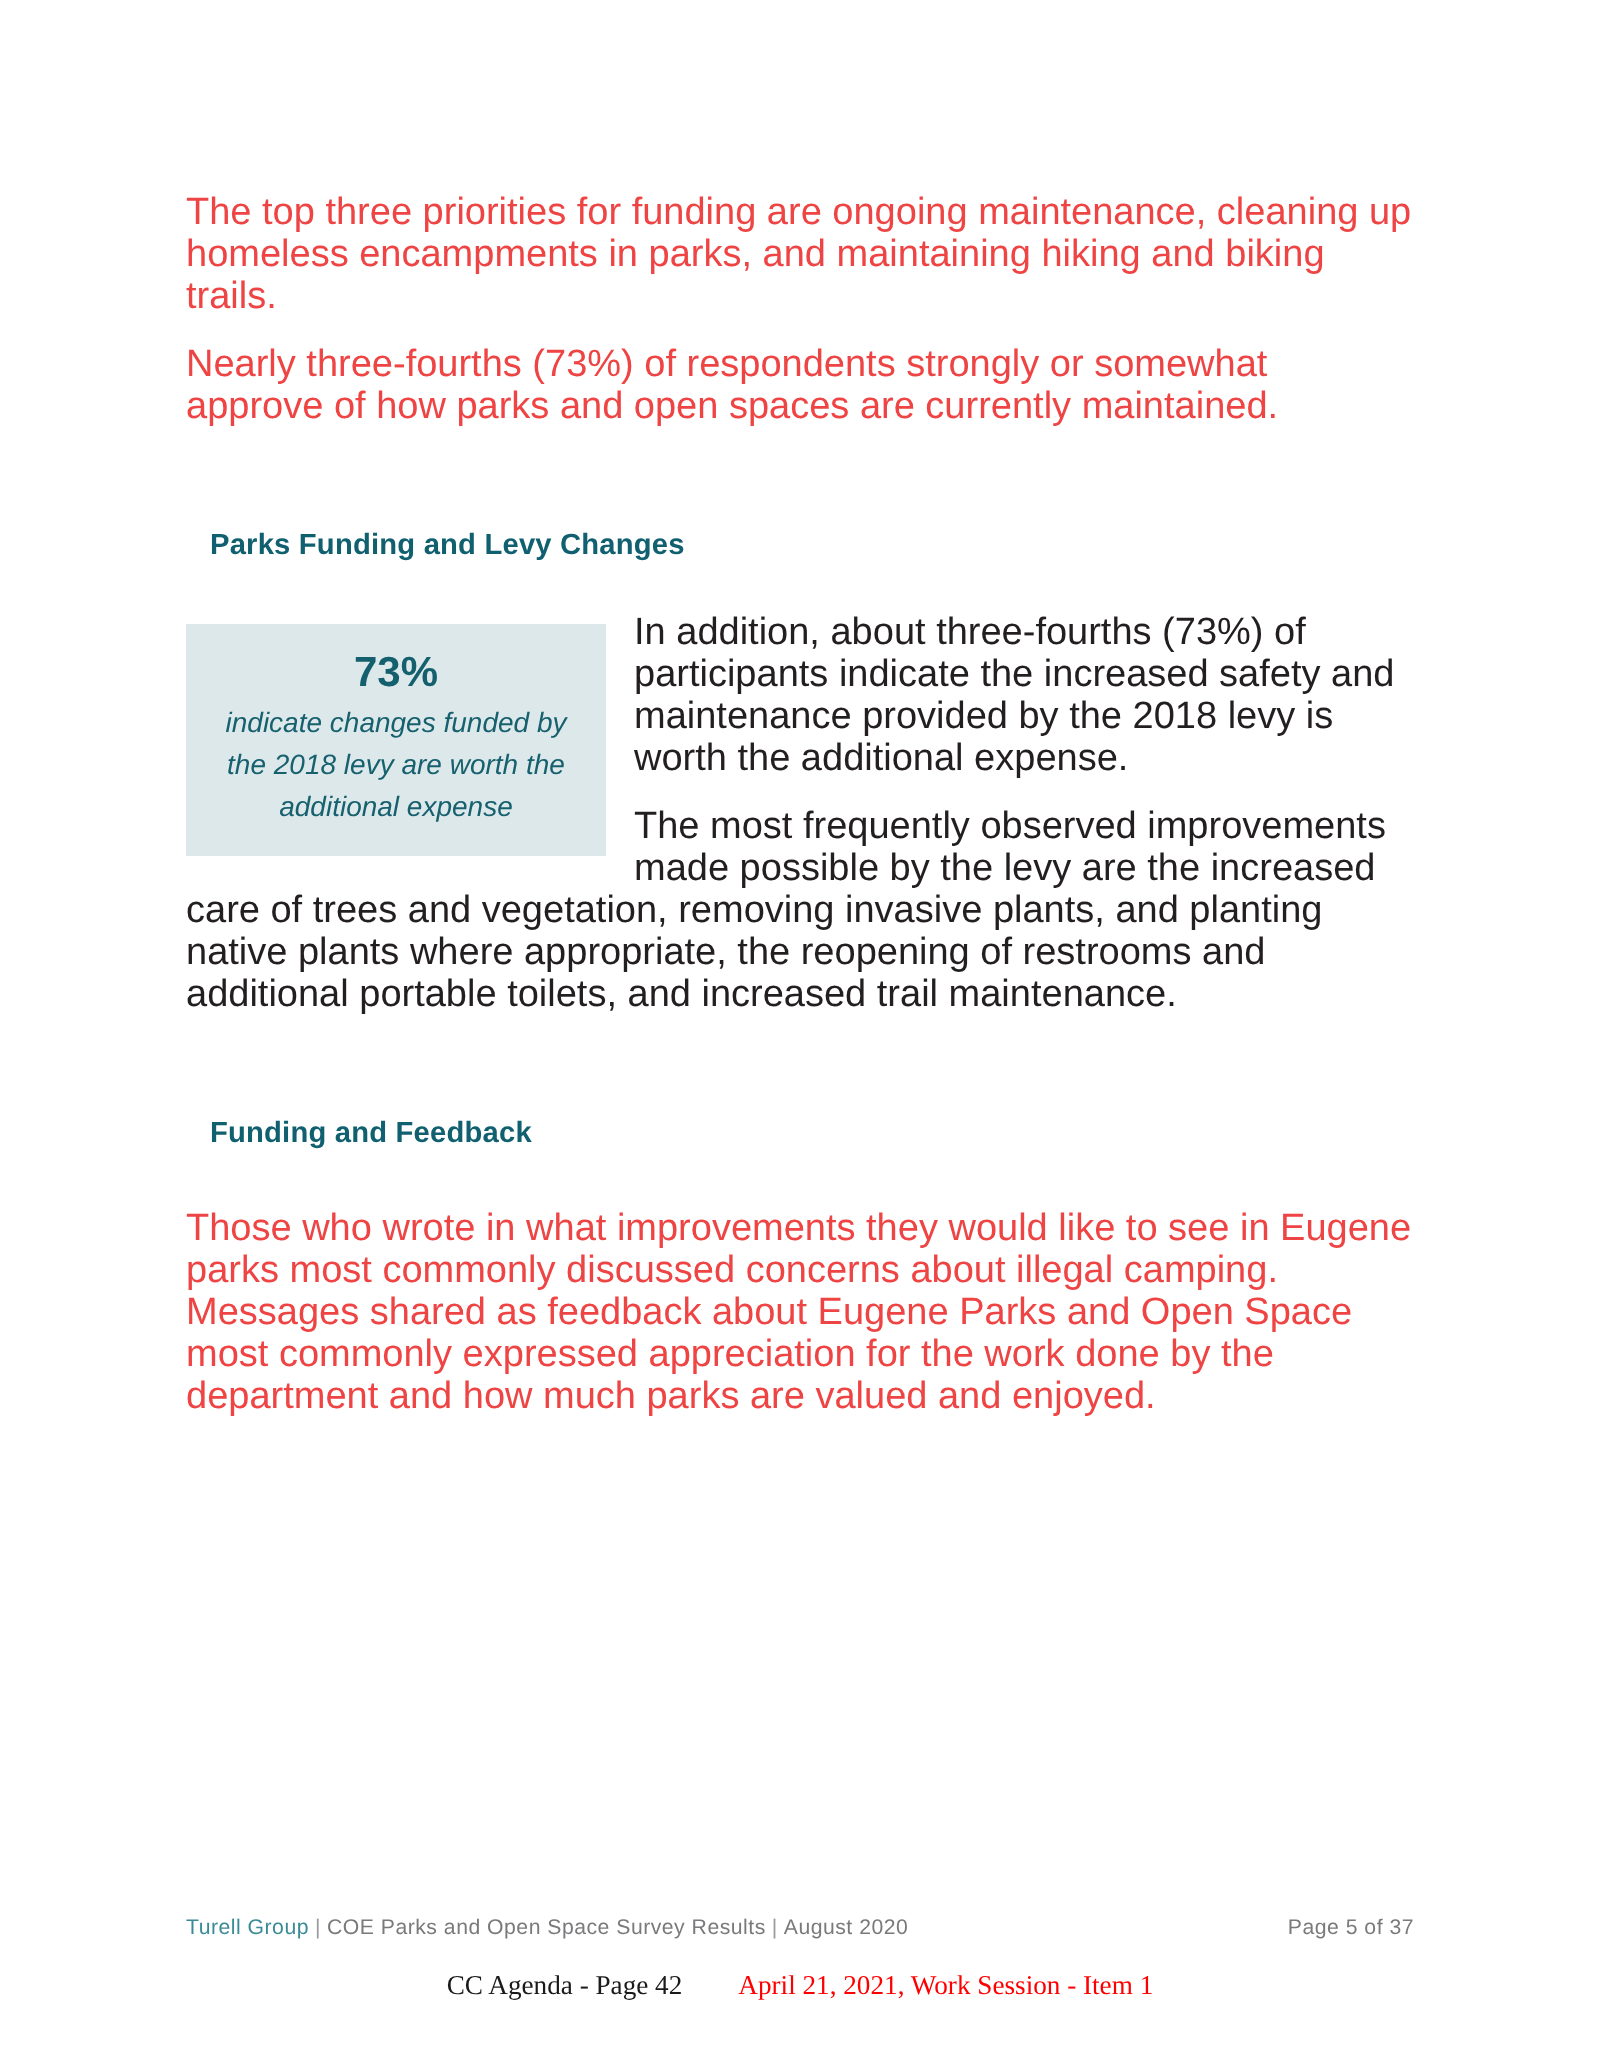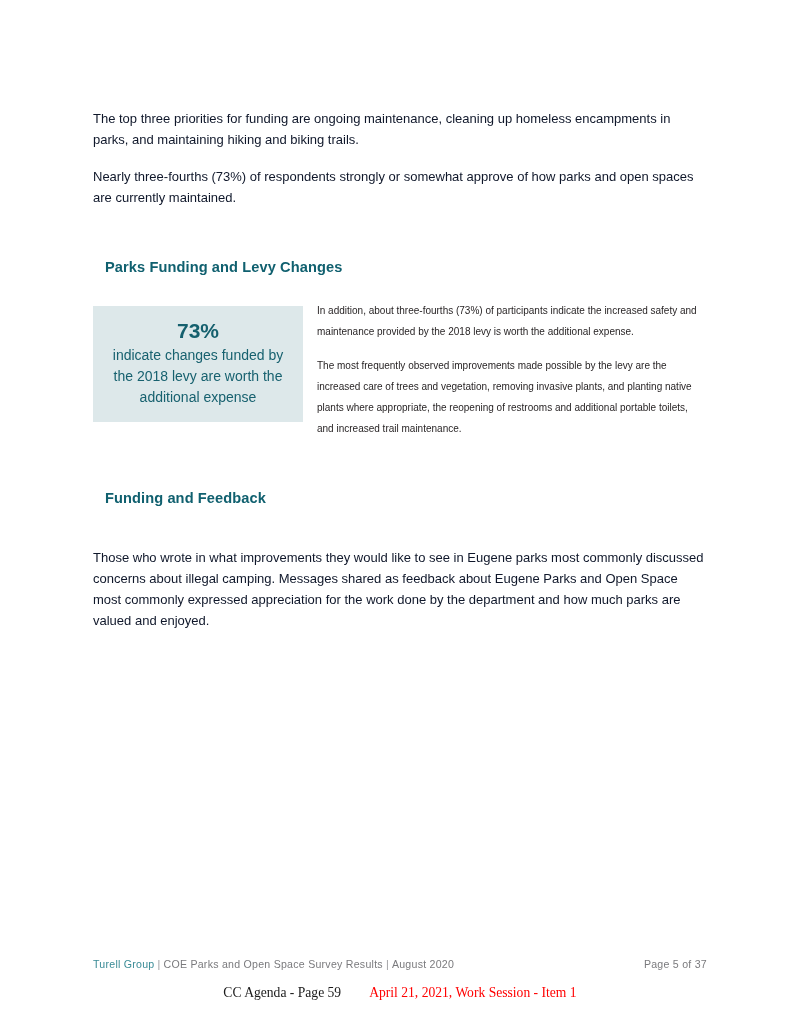--- a/index.html
+++ b/index.html
@@ -25,24 +25,24 @@
 
   
   .content {
     position: absolute;
     left: 93px;
     top: 92px;
     width: 614px;
   }
 
   p.body-text {
-    margin: 16px 0 13px 0;
-    font-size: 13px;
+    margin: 4px 0 13px 0;
+    font-size: 19px;
     line-height: 21px;
-    color: #0f172a;
+    color: #ef4444;
     text-align: left;
   }
 
   h2.section-heading {
     margin: 12px;
     font-size: 14.6px;
     font-weight: bold;
     color: #10606f;
     letter-spacing: 0.1px;
     line-height: 20px;
@@ -67,27 +67,28 @@
     font-size: 21px;
     font-weight: bold;
     font-style: normal;
     line-height: 26px;
     color: #15606e;
     margin-bottom: 1px;
   }
   .callout .stat-desc {
     display: block;
     font-size: 14px;
+    font-style: italic;
     line-height: 21px;
     color: #17616f;
   }
 
   .flow-para {
     margin: 0 0 13px 0;
-    font-size: 10px;
+    font-size: 19px;
     line-height: 21px;
     color: #231f20;
   }
   .clearfix::after { content: ""; display: block; clear: both; }
 
   
   .footer {
     position: absolute;
     left: 93px;
     top: 958px;
@@ -165,16 +166,16 @@
   </div>
 
   <div class="footer">
     <div class="footer-left">
       <span class="footer-brand">Turell Group</span><span class="footer-sep">|</span><span>COE Parks and Open Space Survey Results</span><span class="footer-sep">|</span><span>August 2020</span>
     </div>
     <div class="footer-right">Page 5 of 37</div>
   </div>
 
   <div class="stamp">
-    <span class="stamp-agenda">CC Agenda - Page 59</span><span class="stamp-session">April 21, 2021, Work Session - Item 1</span>
+    <span class="stamp-agenda">CC Agenda - Page 42</span><span class="stamp-session">April 21, 2021, Work Session - Item 1</span>
   </div>
 
 </div>
 
 </body></html>

